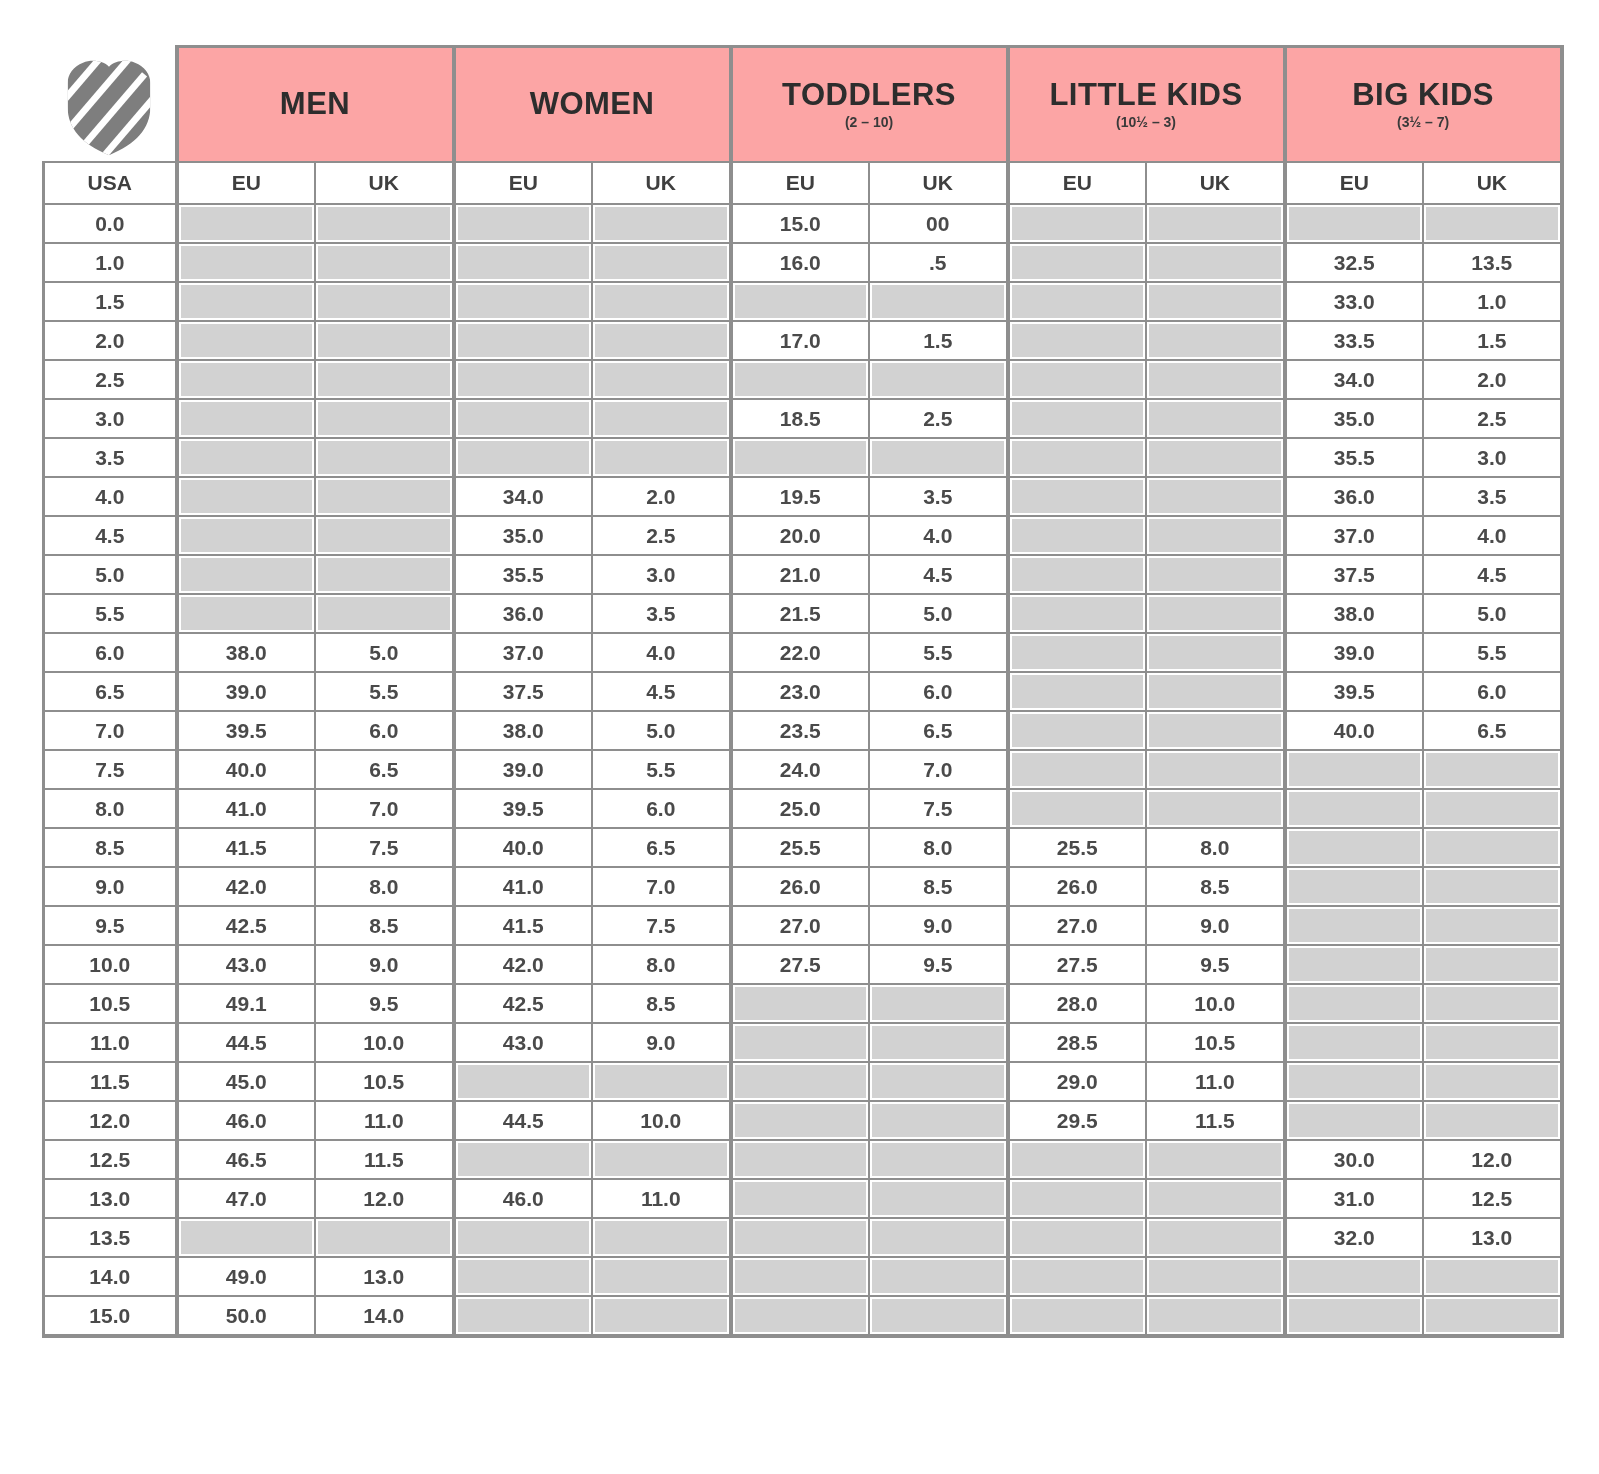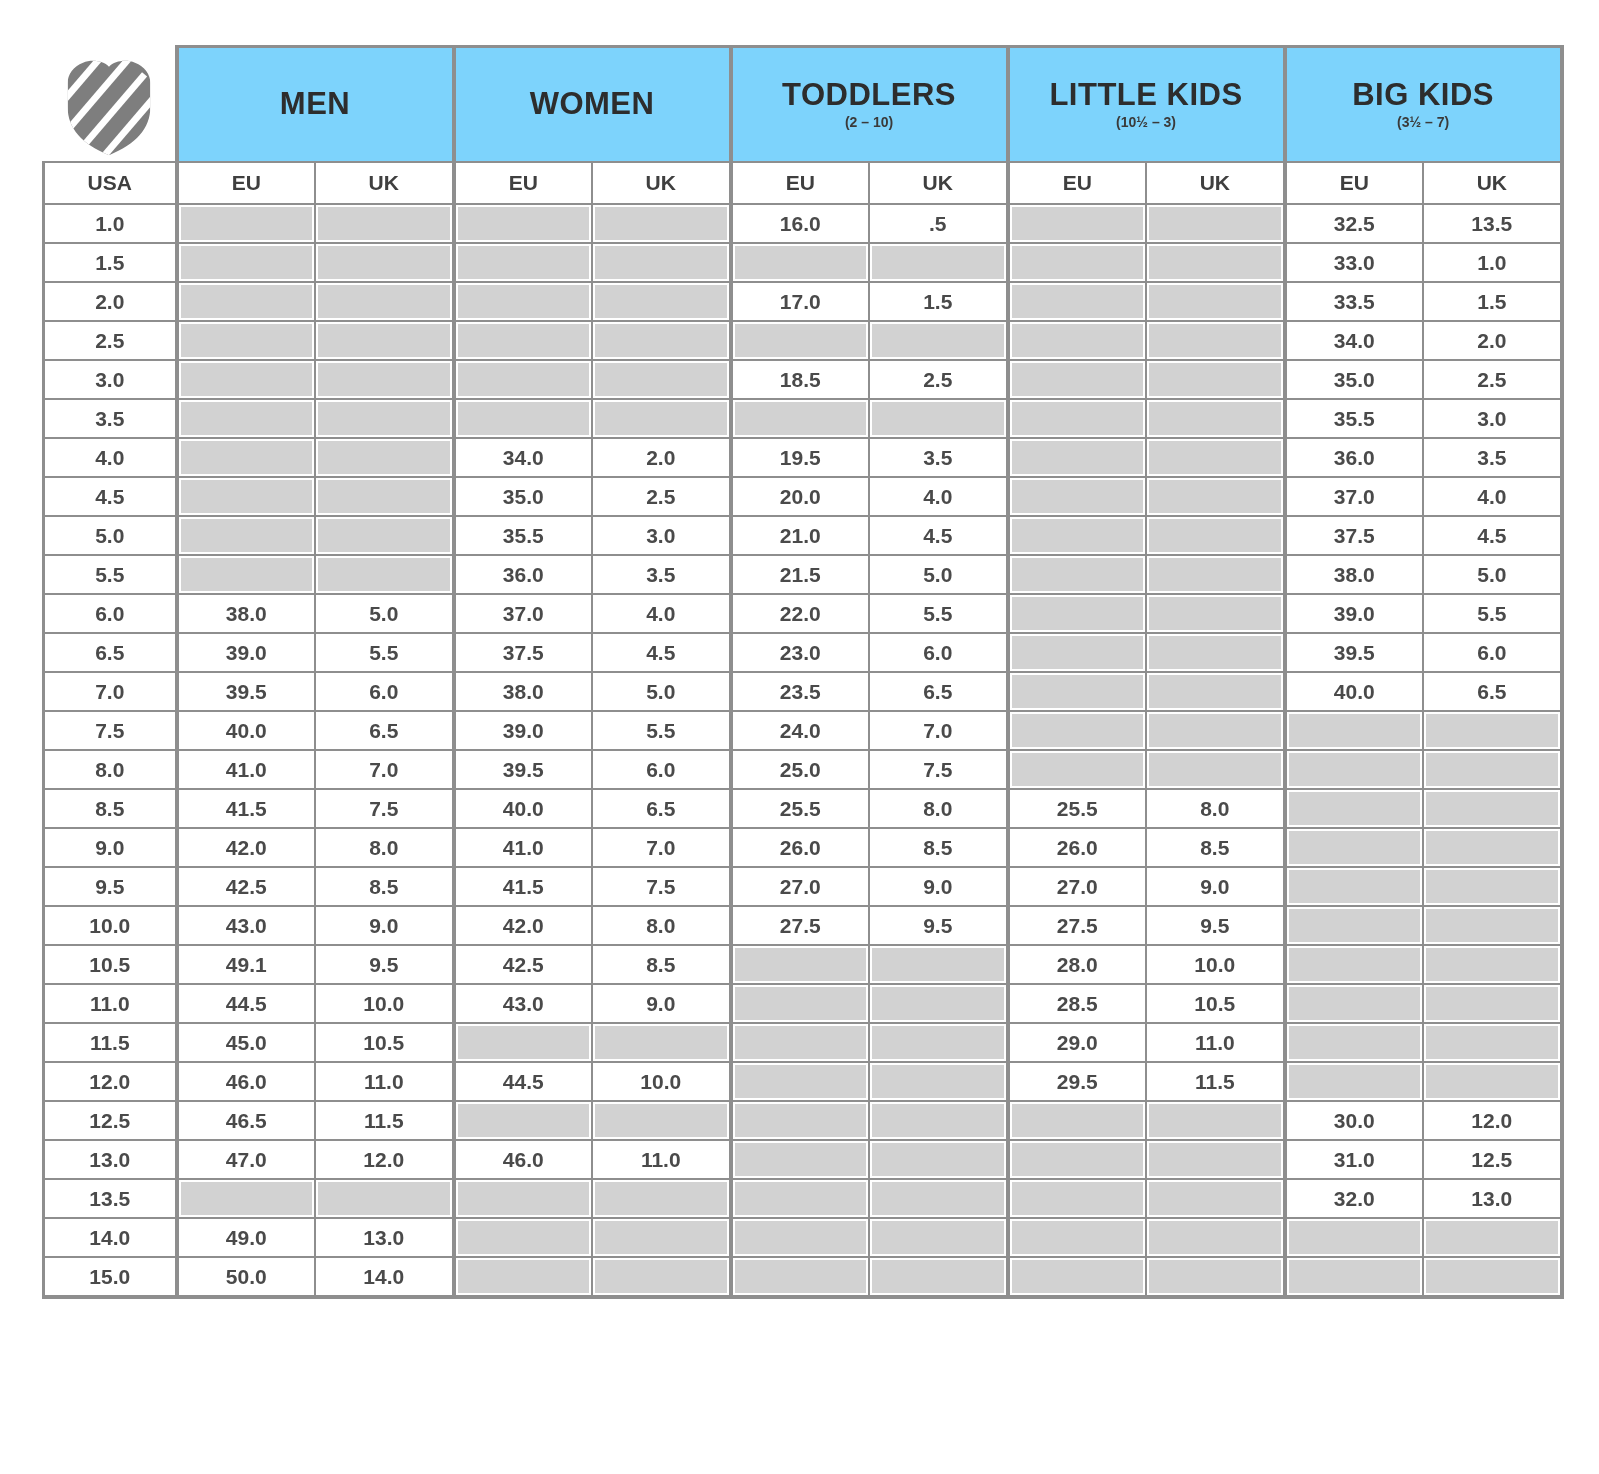--- a/index.html
+++ b/index.html
@@ -37,21 +37,21 @@
   
   th.logo-cell {
     border: none;
     background: #ffffff;
     height: 113px;
   }
   th.logo-cell svg { display: block; margin: 10px auto 0 auto; }
 
   
   th.group-cell {
-    background: #7dd3fc;
+    background: #fca5a5;
     border-top-width: 3px;
     border-left-width: 4px;
     height: 113px;
   }
   th.group-cell.last { border-right-width: 4px; text-align: center; }
   .group-label {
     font-size: 31px;
     font-weight: bold;
     color: #2d2d2d;
     letter-spacing: 0.5px;
@@ -162,20 +162,33 @@
           <th class="gs">EU</th>
           <th class="">UK</th>
           <th class="gs">EU</th>
           <th class="">UK</th>
           <th class="gs">EU</th>
           <th class=" last">UK</th>
         </tr>
     </thead>
     <tbody>
 
+    <tr>
+          <td class="v usa">0.0</td>
+          <td class="e gs"></td>
+          <td class="e"></td>
+          <td class="e gs"></td>
+          <td class="e"></td>
+          <td class="v gs">15.0</td>
+          <td class="v">00</td>
+          <td class="e gs"></td>
+          <td class="e"></td>
+          <td class="e gs"></td>
+          <td class="e last"></td>
+        </tr>
         <tr>
           <td class="v usa">1.0</td>
           <td class="e gs"></td>
           <td class="e"></td>
           <td class="e gs"></td>
           <td class="e"></td>
           <td class="v gs">16.0</td>
           <td class="v">.5</td>
           <td class="e gs"></td>
           <td class="e"></td>

